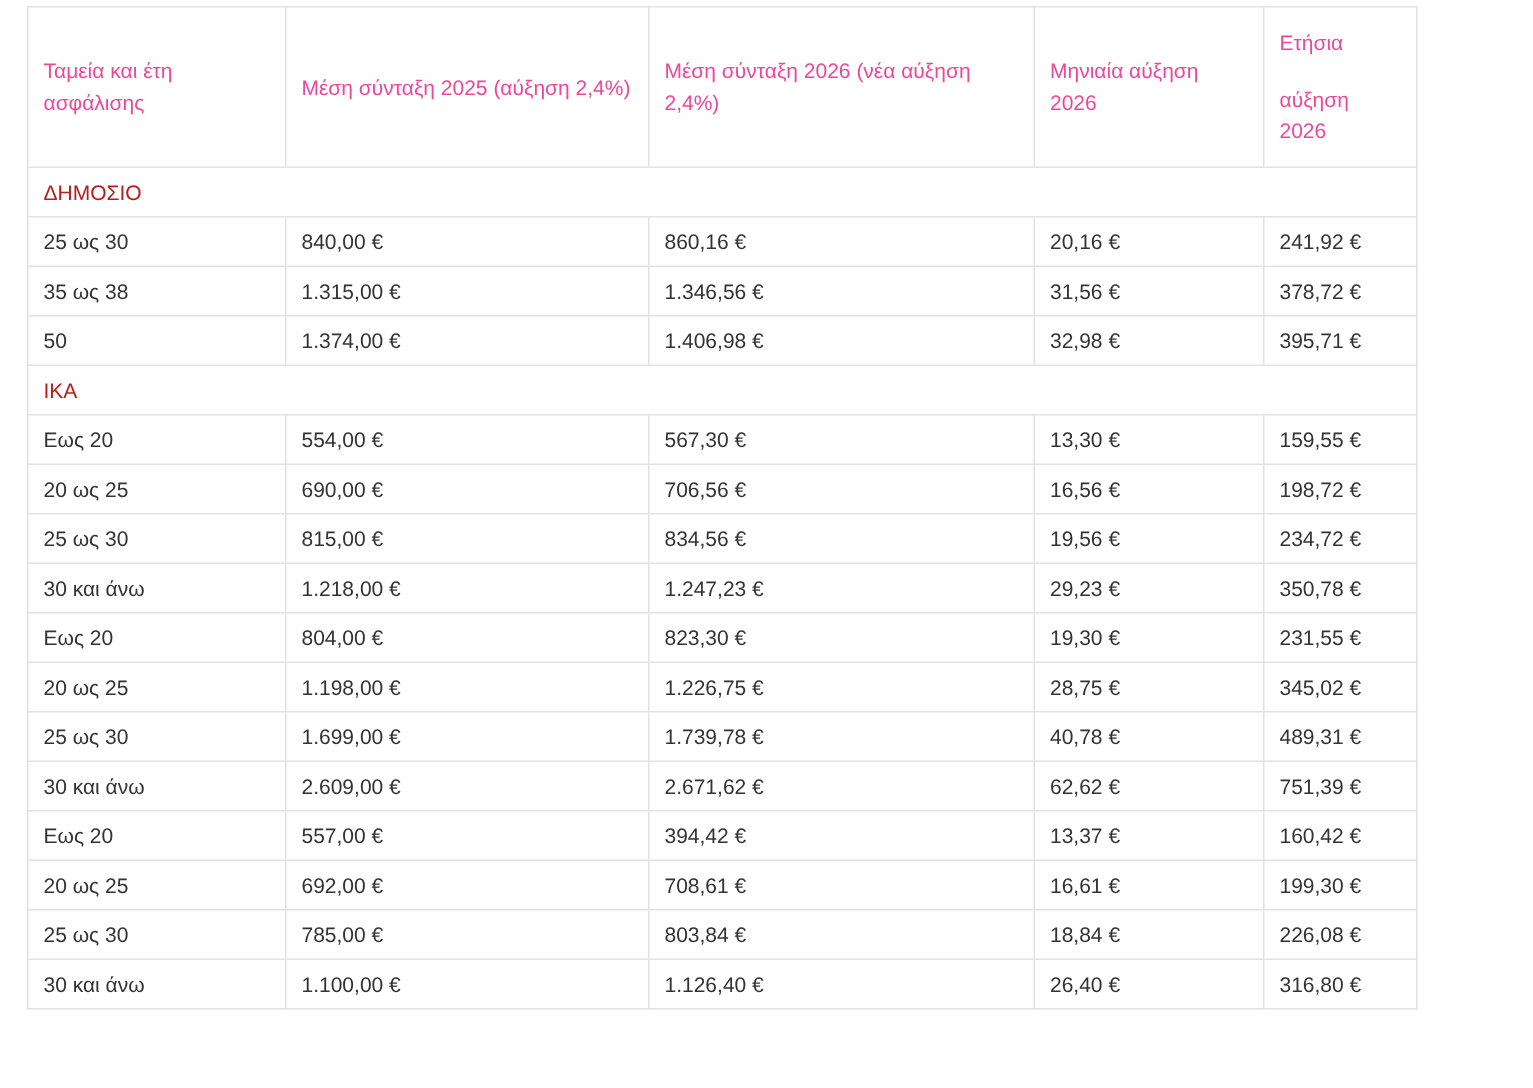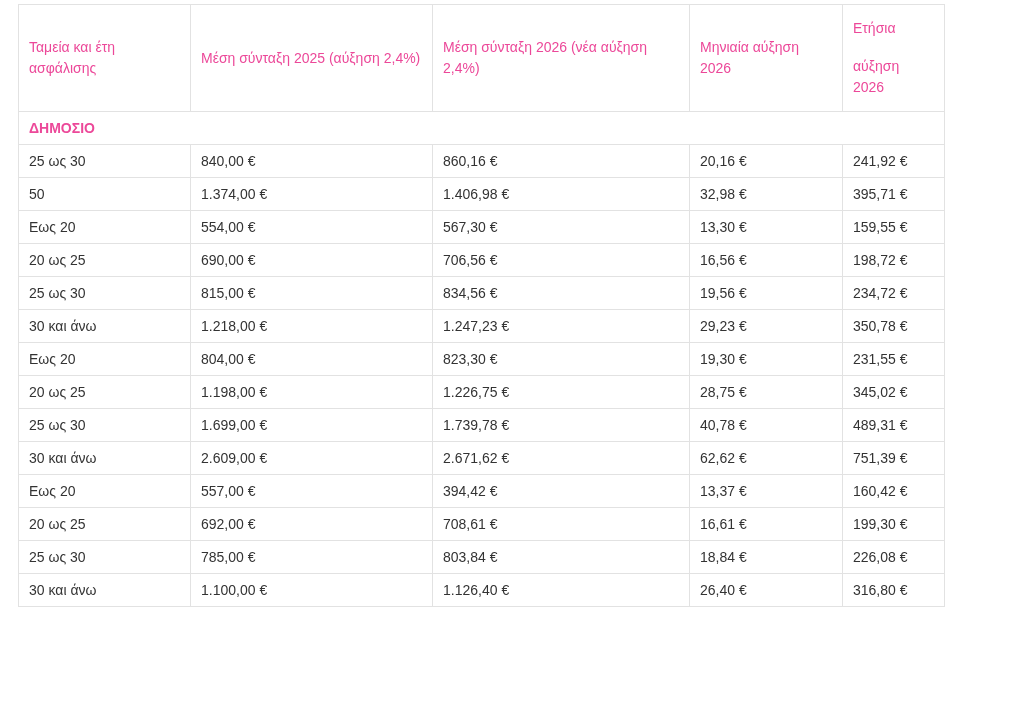--- a/index.html
+++ b/index.html
@@ -45,22 +45,22 @@
     color: #ec4899;
   }
   .pension-table tbody td {
     height: 32px;
     line-height: 17px;
   }
   .hdr-line { display: block; }
   .hdr-gap { margin-bottom: 17px; }
 
   tr.section-row td {
-    font-weight: 700;
-    color: #ec4899;
+    font-weight: 400;
+    color: #b91c1c;
   }
 </style>
 </head>
 <body>
 
 <div class="table-wrap">
   <table class="pension-table">
     <colgroup>
       <col class="c1">
         <col class="c2">
@@ -85,25 +85,35 @@
           <td colspan="5">ΔΗΜΟΣΙΟ</td>
         </tr>
         <tr>
           <td>25 ως 30</td>
           <td>840,00 €</td>
           <td>860,16 €</td>
           <td>20,16 €</td>
           <td>241,92 €</td>
         </tr>
         <tr>
+          <td>35 ως 38</td>
+          <td>1.315,00 €</td>
+          <td>1.346,56 €</td>
+          <td>31,56 €</td>
+          <td>378,72 €</td>
+        </tr>
+        <tr>
           <td>50</td>
           <td>1.374,00 €</td>
           <td>1.406,98 €</td>
           <td>32,98 €</td>
           <td>395,71 €</td>
+        </tr>
+        <tr class="section-row">
+          <td colspan="5">ΙΚΑ</td>
         </tr>
         <tr>
           <td>Εως 20</td>
           <td>554,00 €</td>
           <td>567,30 €</td>
           <td>13,30 €</td>
           <td>159,55 €</td>
         </tr>
         <tr>
           <td>20 ως 25</td>

